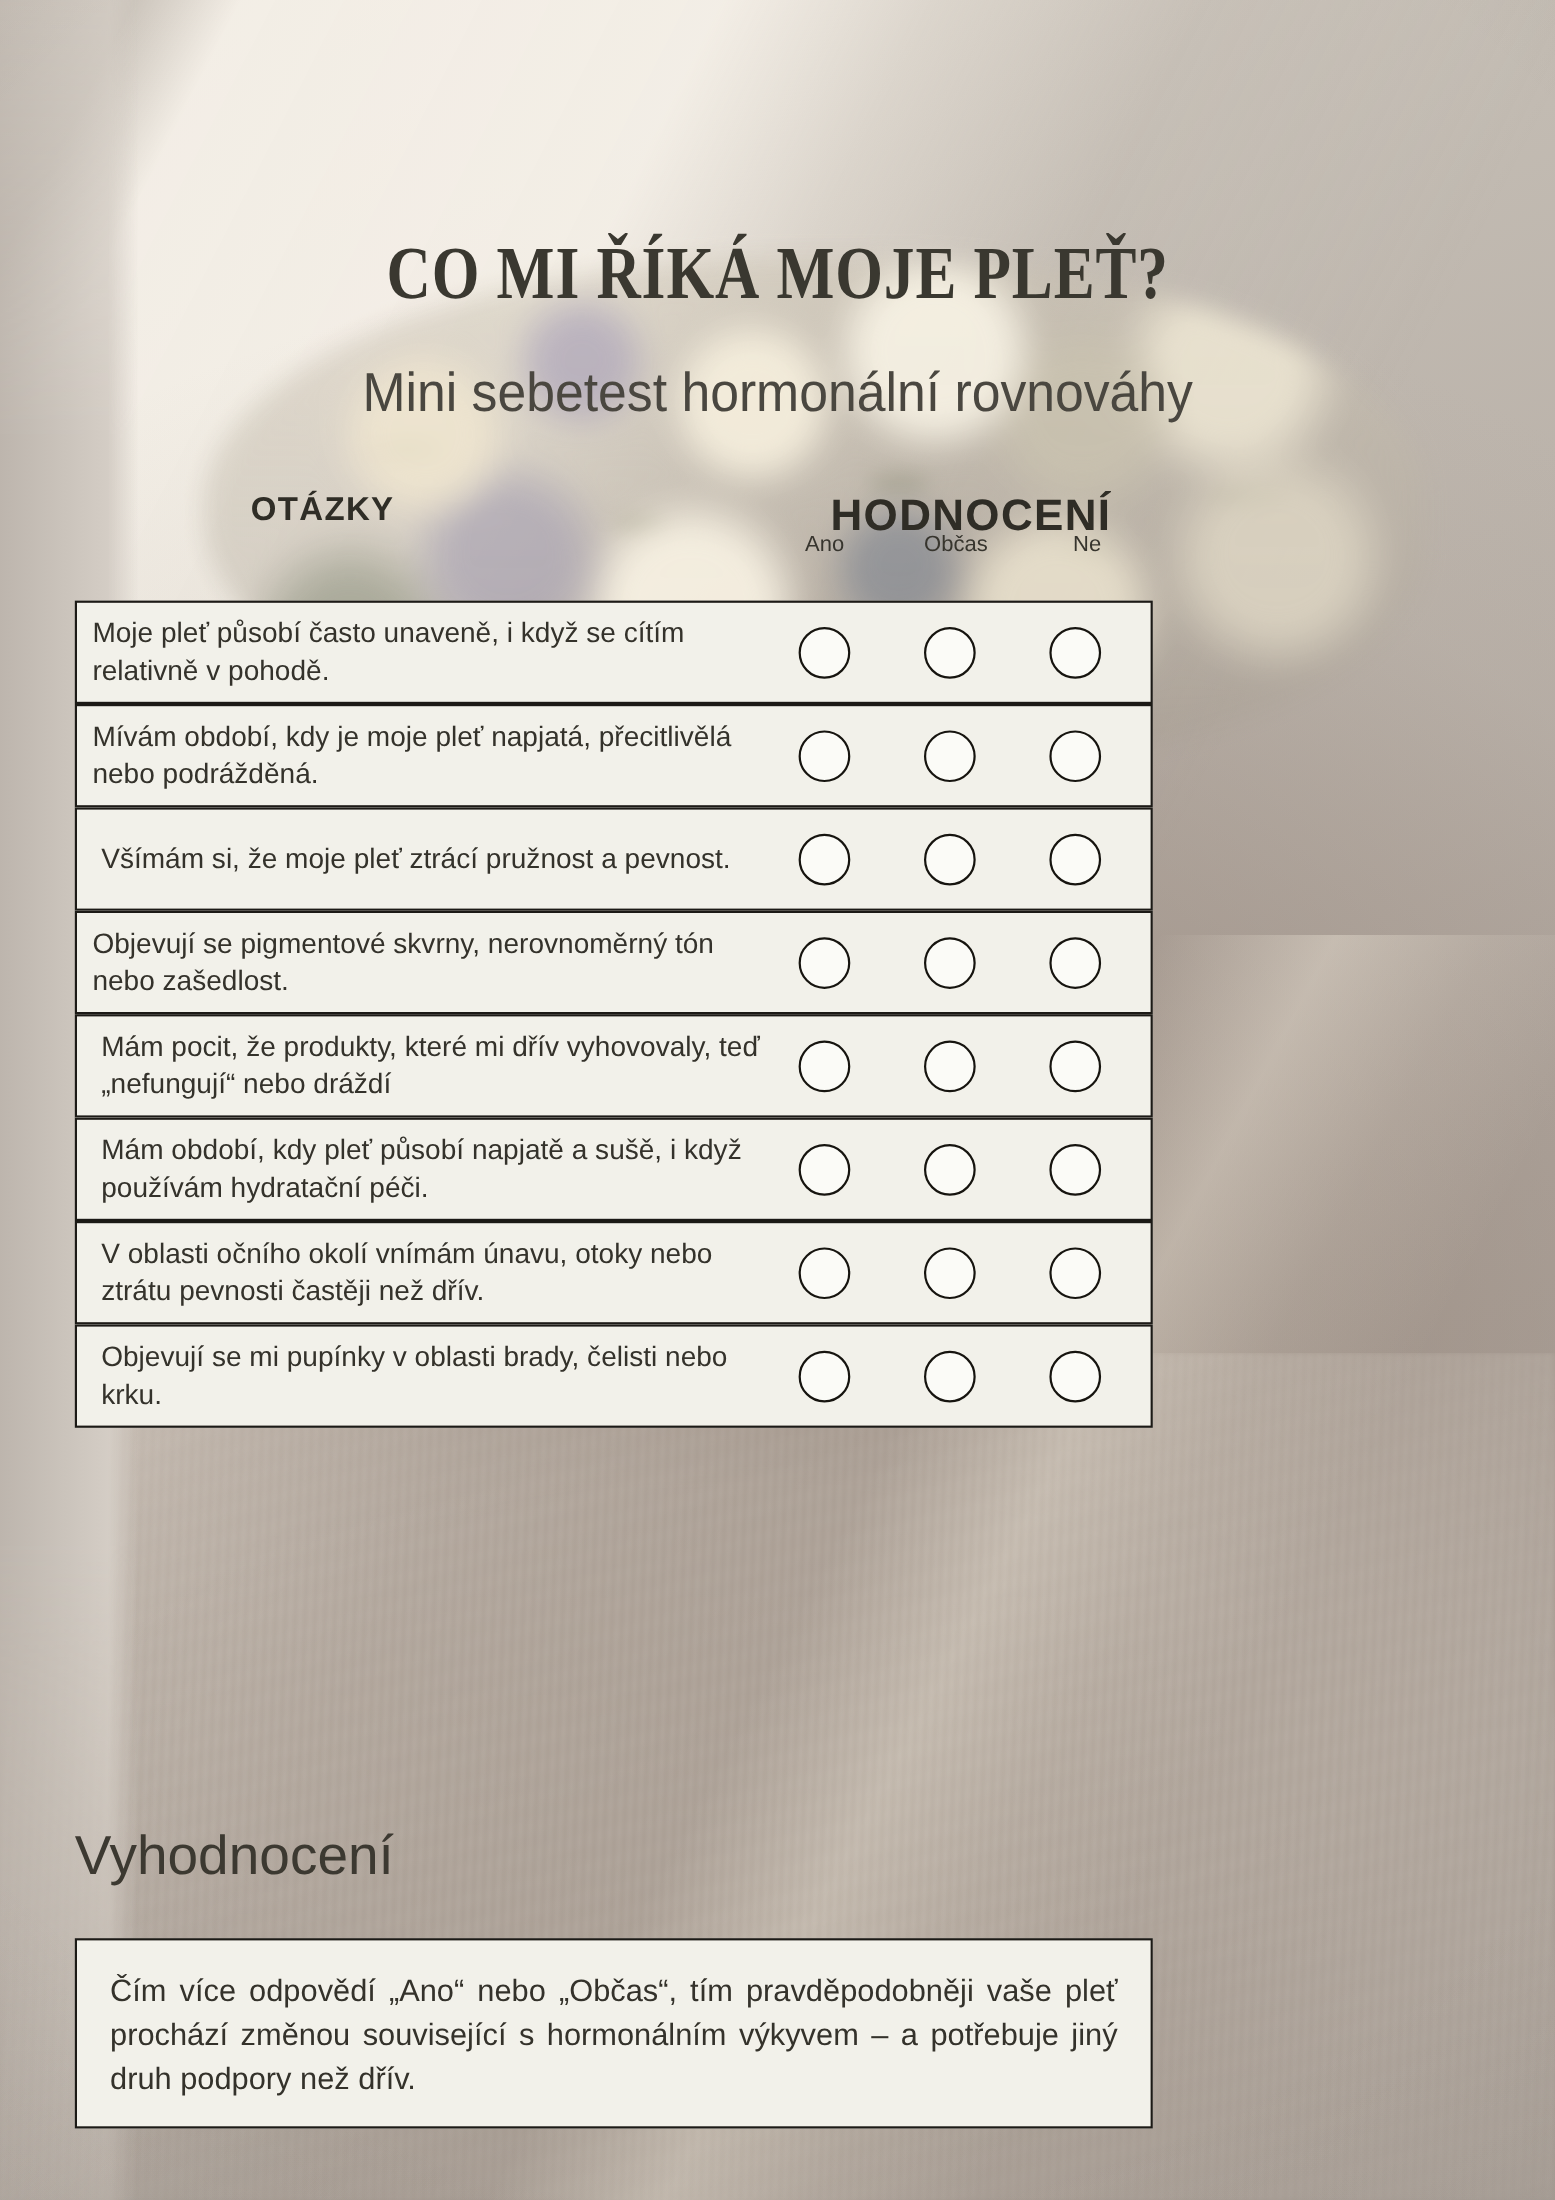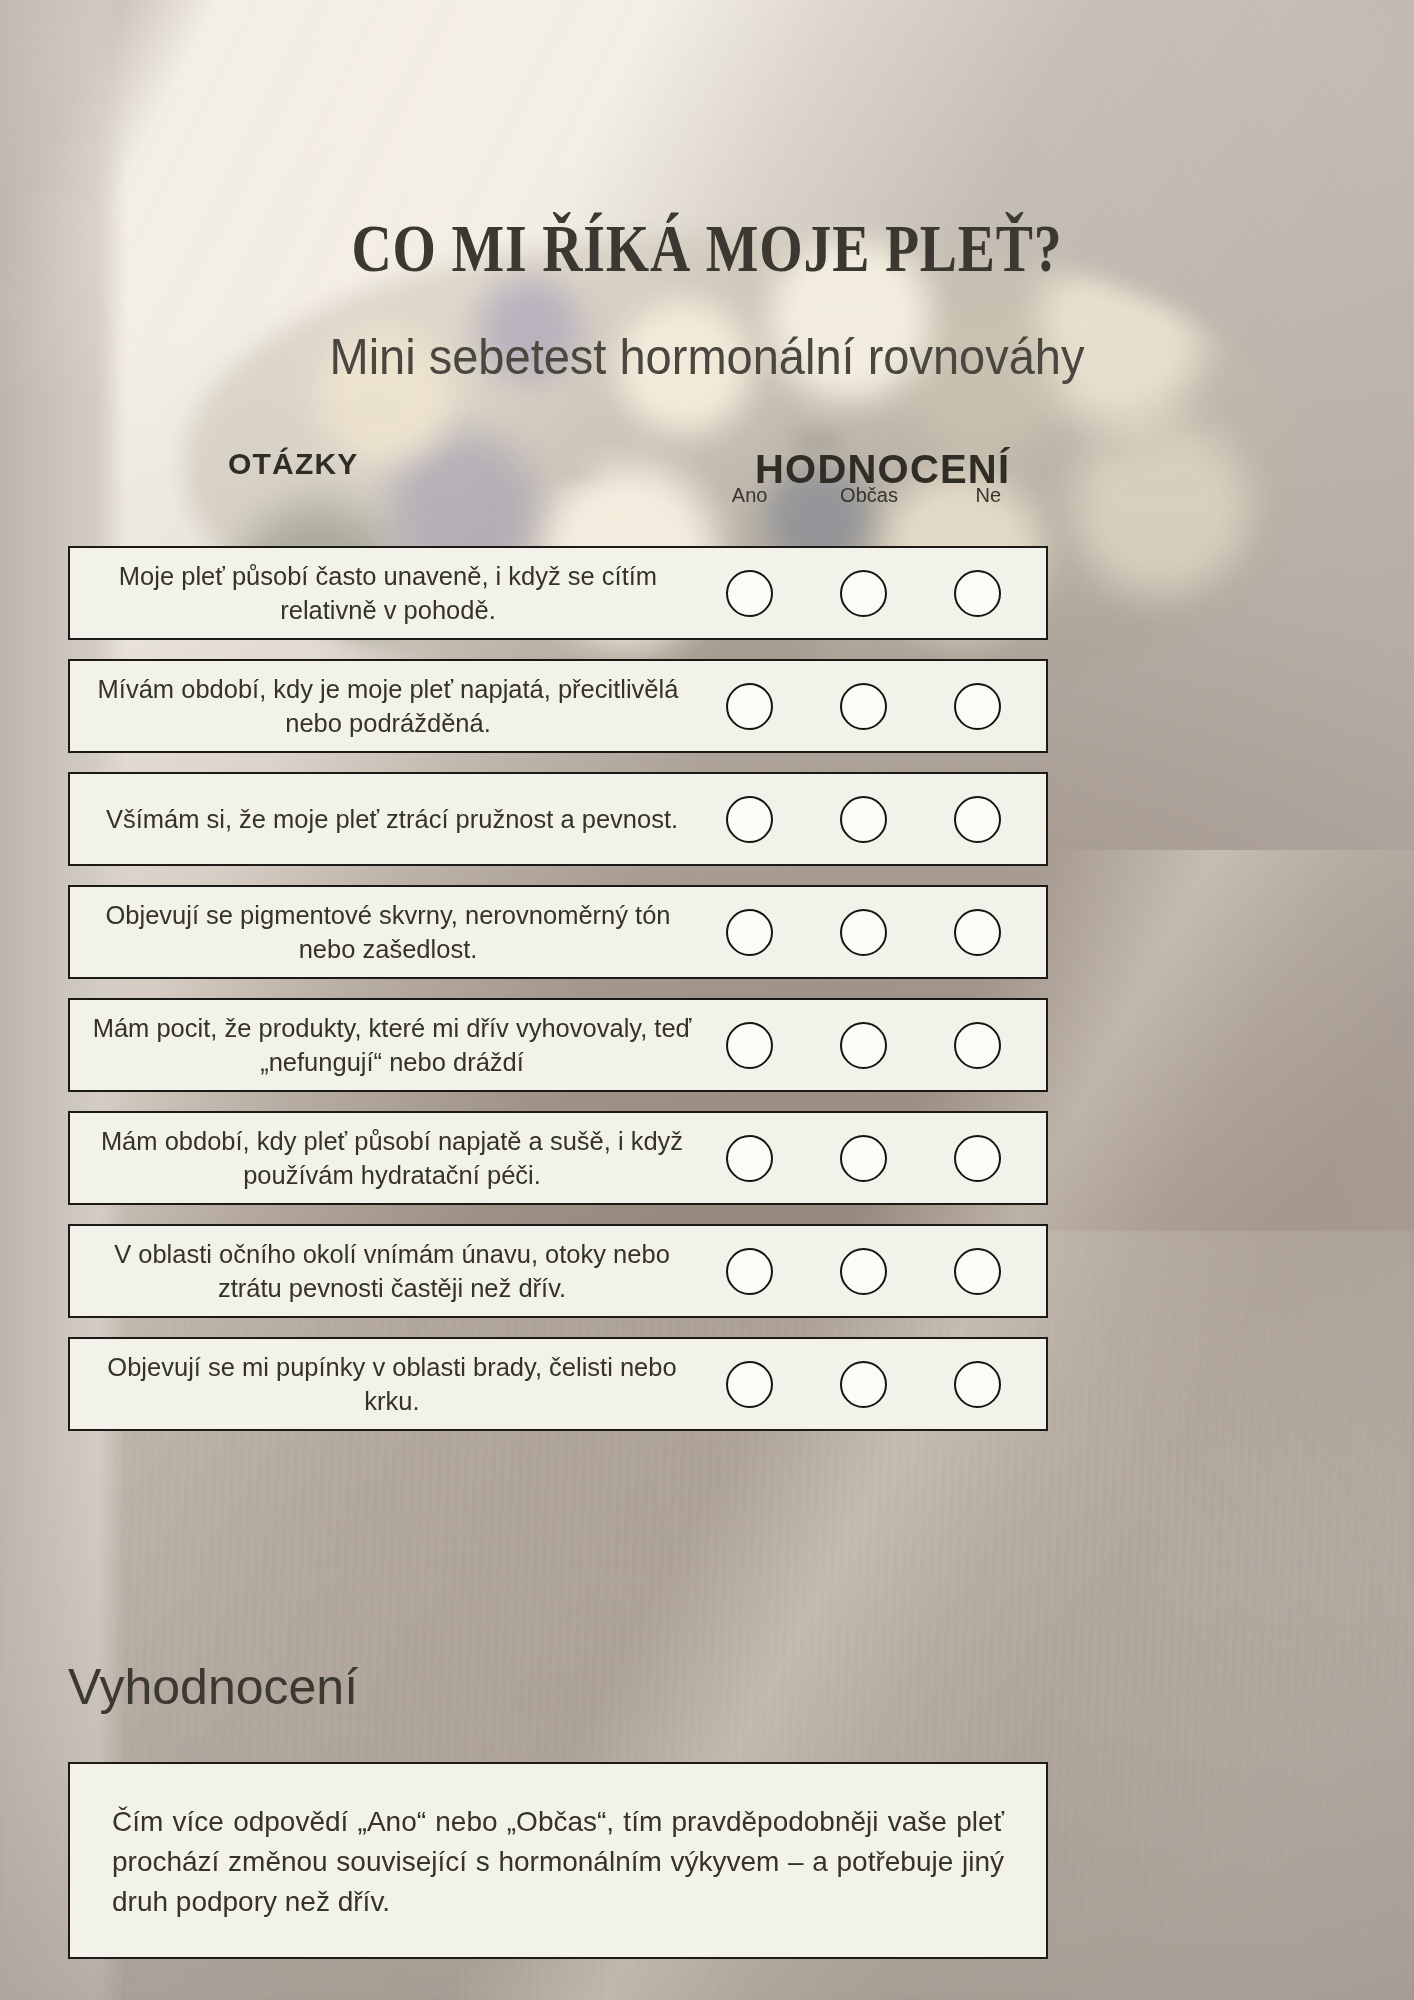--- a/index.html
+++ b/index.html
@@ -169,27 +169,25 @@
     color: #37352e;
   }
 
   .rows {
     position: absolute;
     top: 546px; left: 68px; width: 980px;
   }
   .row {
     position: relative;
     height: 94px;
-    margin-bottom: 19px;
     background: #f2f1ea;
     border: 2px solid #1c1a16;
     box-sizing: border-box;
     display: flex;
     align-items: center;
-    text-align: center;
   }
   .row-text {
     flex: 0 0 622px;
     padding-left: 14px;
     font-size: 25.5px;
     line-height: 1.34;
     color: #34322b;
     box-sizing: border-box;
   }
   .row-text.indent { padding-left: 22px; }
@@ -224,21 +222,21 @@
     background: #f2f1ea;
     border: 2px solid #1c1a16;
     box-sizing: border-box;
     padding: 22px 26px 20px 26px;
   }
   .result-text {
     font-size: 28px;
     line-height: 1.42;
     color: #34322b;
     text-align: justify;
-    margin: 16px;
+    margin: 4px;
   }
 </style>
 </head>
 <body>
 
 <div id="page">
 
   <div class="bg-layer bg-base"></div>
   <div class="bg-layer bg-wall"></div>
   <div class="bg-layer bg-subject"></div>

